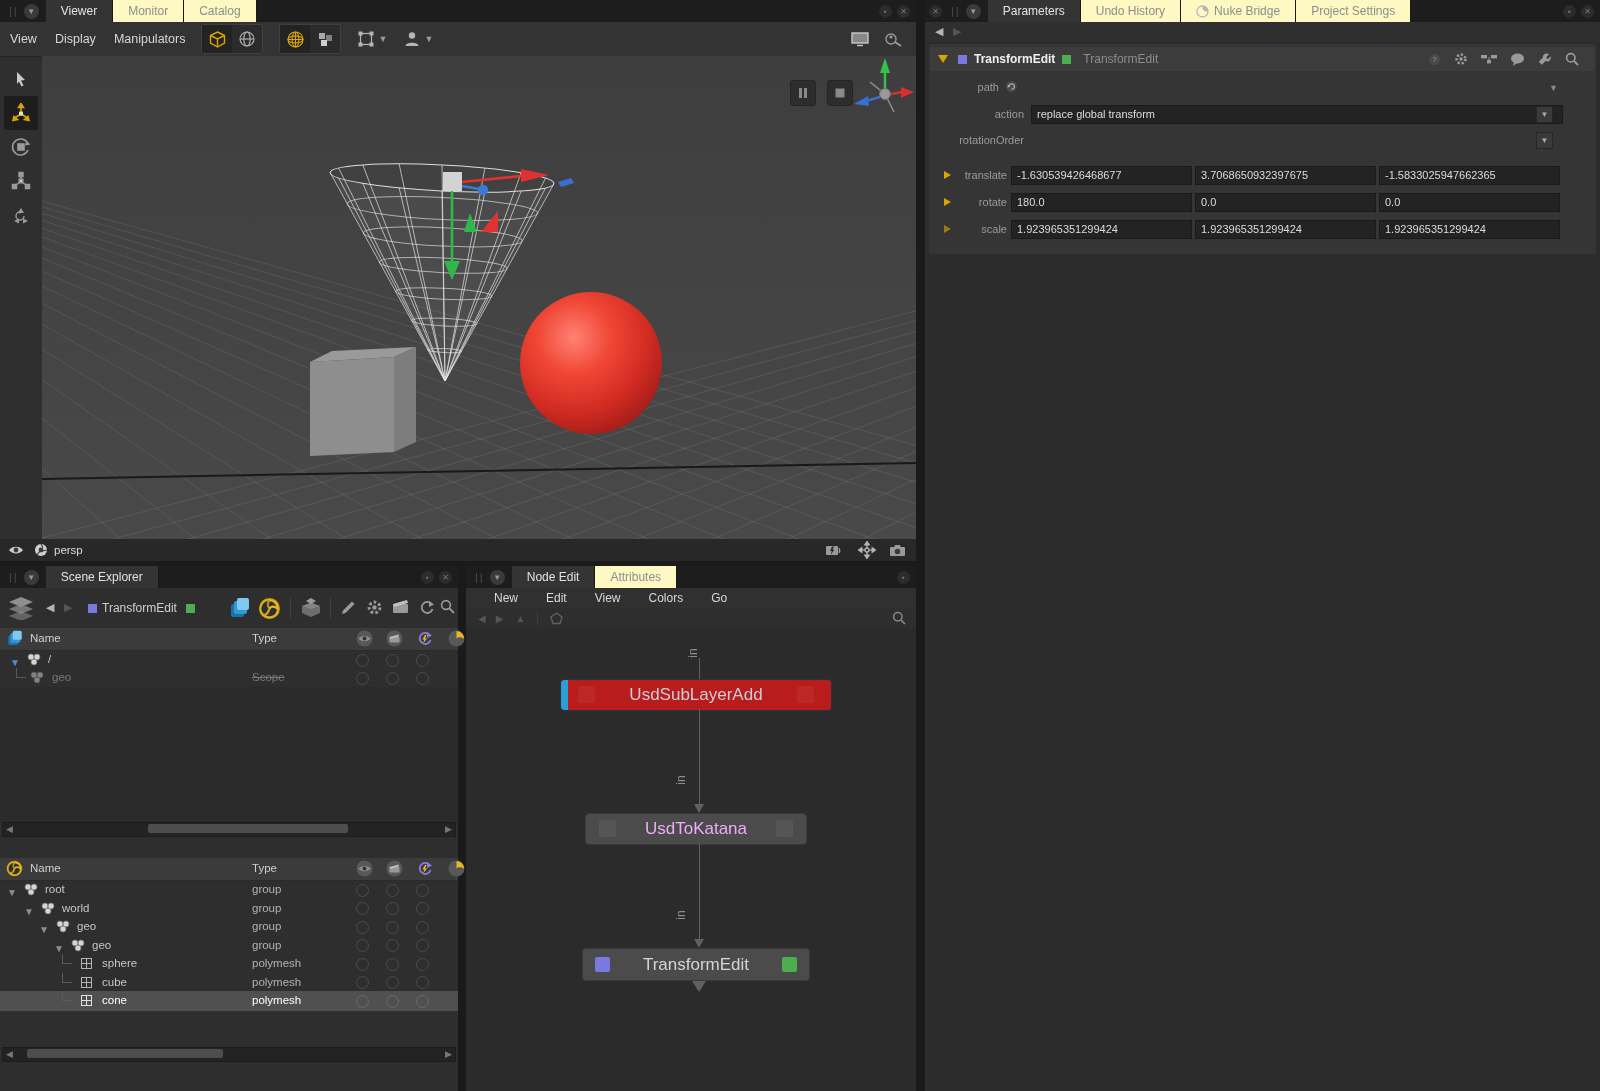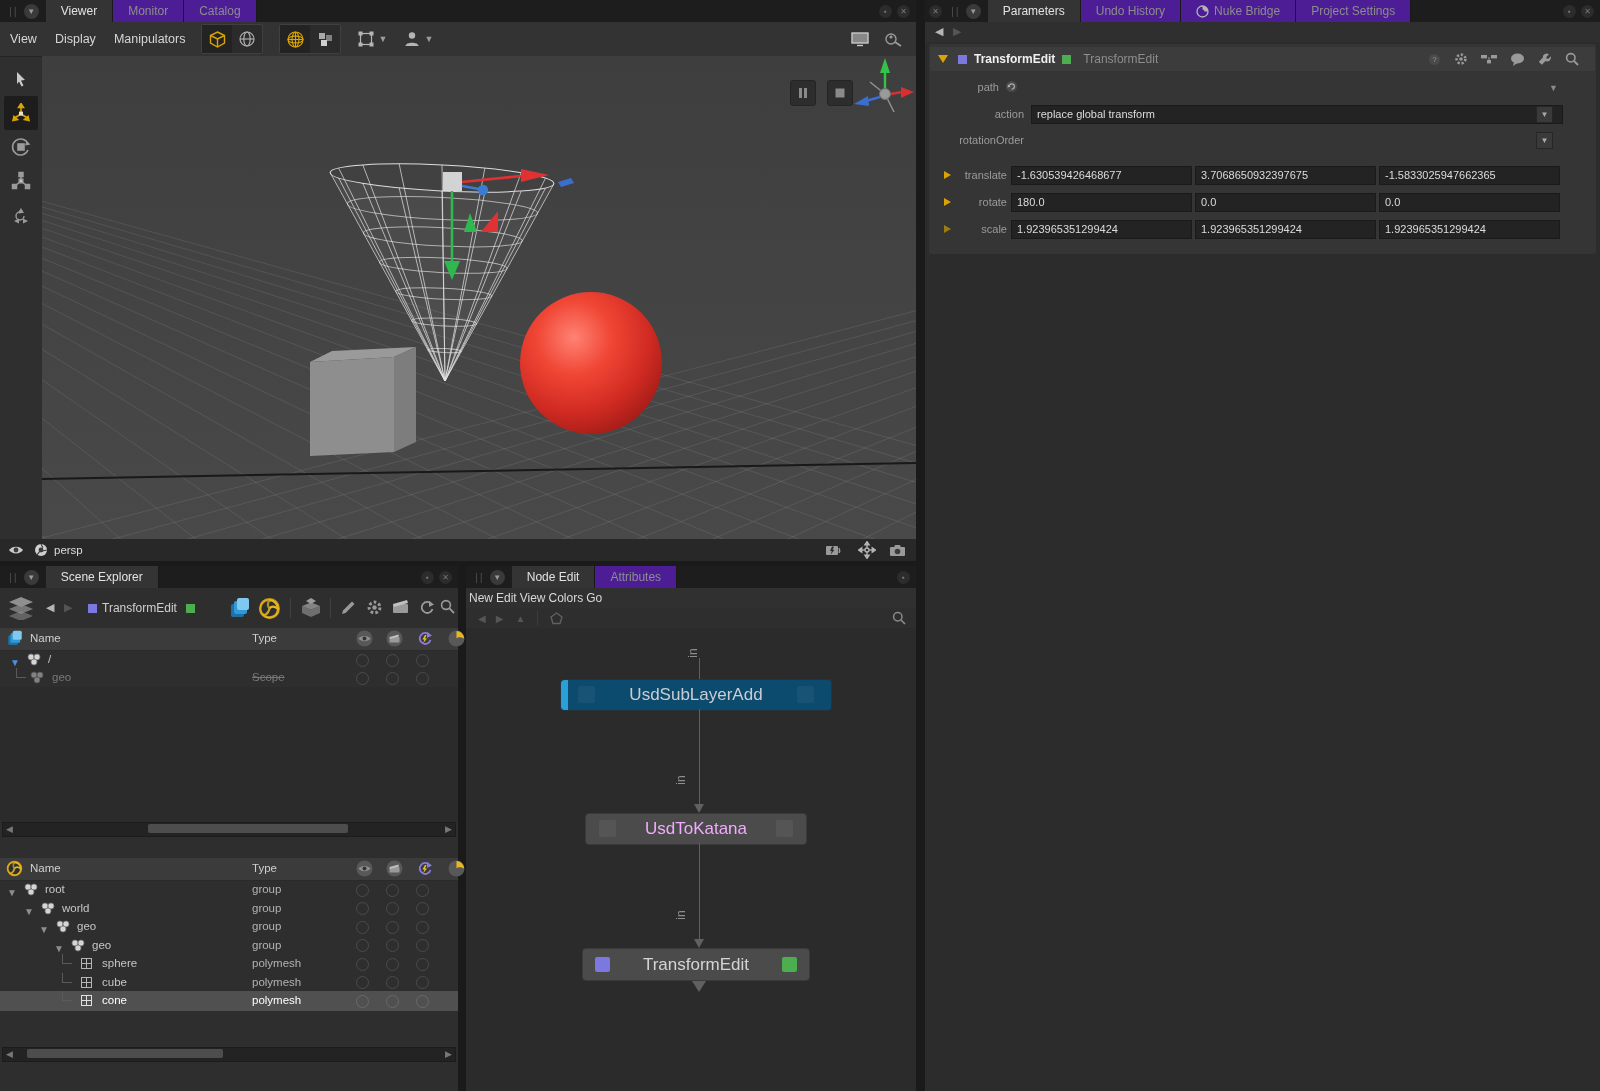--- a/index.html
+++ b/index.html
@@ -8,21 +8,21 @@
   .p{position:absolute;}
   .panel{position:absolute;background:#2f2f2f;}
 
   
   .tabbar{position:absolute;left:0;top:0;right:0;height:22px;background:#1d1d1d;
           display:flex;align-items:center;}
   .grip{color:#4d4d4d;font-size:11px;margin:0 5px 0 9px;letter-spacing:2px;}
   .pmenu{width:15px;height:15px;border-radius:50%;background:#3a3a3a;color:#9a9a9a;
          font-size:8px;line-height:15px;text-align:center;margin-right:7px;flex:0 0 auto;}
   .tab{height:22px;line-height:22px;padding:0 15px;font-size:12px;color:#8d8d8d;
-       background:#4c1d95;border-right:1px solid #191919;white-space:nowrap;}
+       background:#fef9c3;border-right:1px solid #191919;white-space:nowrap;}
   .tab.active{background:#343434;color:#e2e2e2;}
   .corner{margin-left:auto;display:flex;gap:5px;margin-right:6px;}
   .cbtn{width:13px;height:13px;border-radius:50%;background:#2c2c2c;color:#777;
         font-size:8px;line-height:13px;text-align:center;}
 
   
   #vtoolbar{position:absolute;left:0;top:22px;right:0;height:34px;background:#333;
             border-bottom:1px solid #242424;display:flex;align-items:center;}
   .menulbl{font-size:12.5px;color:#d6d6d6;margin-left:18px;}
   .tgroup{display:flex;height:28px;border:1px solid #404040;background:#2b2b2b;
@@ -81,21 +81,21 @@
   .conn{position:absolute;width:9px;height:9px;border-left:1px solid #5a5a5a;border-bottom:1px solid #5a5a5a;top:0;}
   .scroll{position:absolute;height:13px;background:#232323;border:1px solid #1c1c1c;}
   .thumb{position:absolute;top:1px;height:9px;background:#4d4d4d;border-radius:2px;}
   .sarr{position:absolute;top:1px;color:#777;font-size:9px;}
   .tico{position:absolute;top:2px;}
 
   
   #ngraph{left:466px;top:566px;width:450px;height:525px;background:#2b2b2b;}
   #ngmenu{position:absolute;left:0;top:22px;right:0;height:20px;background:#303030;
           display:flex;align-items:center;}
-  #ngmenu span{font-size:12px;color:#d8d8d8;margin-left:3px;}
+  #ngmenu span{font-size:12px;color:#d8d8d8;margin-left:28px;}
   #ngtools{position:absolute;left:0;top:42px;right:0;height:20px;background:#2e2e2e;
            border-bottom:1px solid #232323;display:flex;align-items:center;color:#555;}
   .gnode{position:absolute;border-radius:4px;display:flex;align-items:center;
          justify-content:center;font-size:17px;color:#f0abfc;}
   .edge{position:absolute;width:1px;background:#606060;}
   .arrowdn{position:absolute;width:0;height:0;border-left:5px solid transparent;
            border-right:5px solid transparent;border-top:9px solid #606060;}
   .inlbl{position:absolute;color:#8e8e8e;font-size:12px;transform:rotate(-90deg);}
   .badge{position:absolute;width:17px;height:17px;border-radius:2px;top:6px;}
 </style>
@@ -860,21 +860,21 @@
           <circle cx="5.8" cy="5.8" r="4.2" fill="none" stroke="#8a8a8a" stroke-width="1.5"></circle>
           <line x1="9" y1="9" x2="13" y2="13" stroke="#8a8a8a" stroke-width="1.7"></line>
         </svg>
     </div>
 
     <div class="p" style="left:0;top:62px;right:0;bottom:0;background:#2b2b2b;">
 
       <span class="inlbl" style="left:222px;top:18px;">in</span>
       <div class="edge" style="left:233px;top:30px;height:21px;"></div>
 
-      <div class="gnode" style="left:94px;top:51px;width:270px;height:30px;background:#0c4a6e;border:1px solid #24343f;color:#c9ced4;">
+      <div class="gnode" style="left:94px;top:51px;width:270px;height:30px;background:#b91c1c;border:1px solid #24343f;color:#c9ced4;">
         <span class="p" style="left:0;top:0;width:7px;height:100%;background:#2ba0d6;border-radius:4px 0 0 4px;"></span>
         <span class="badge" style="left:17px;background:rgba(255,255,255,0.05);"></span>
         <span>UsdSubLayerAdd</span>
         <span class="badge" style="right:17px;background:rgba(255,255,255,0.05);"></span>
       </div>
 
       <div class="edge" style="left:233px;top:81px;height:95px;"></div>
       <span class="inlbl" style="left:210px;top:145px;">in</span>
       <div class="arrowdn" style="left:228px;top:176px;"></div>
 

